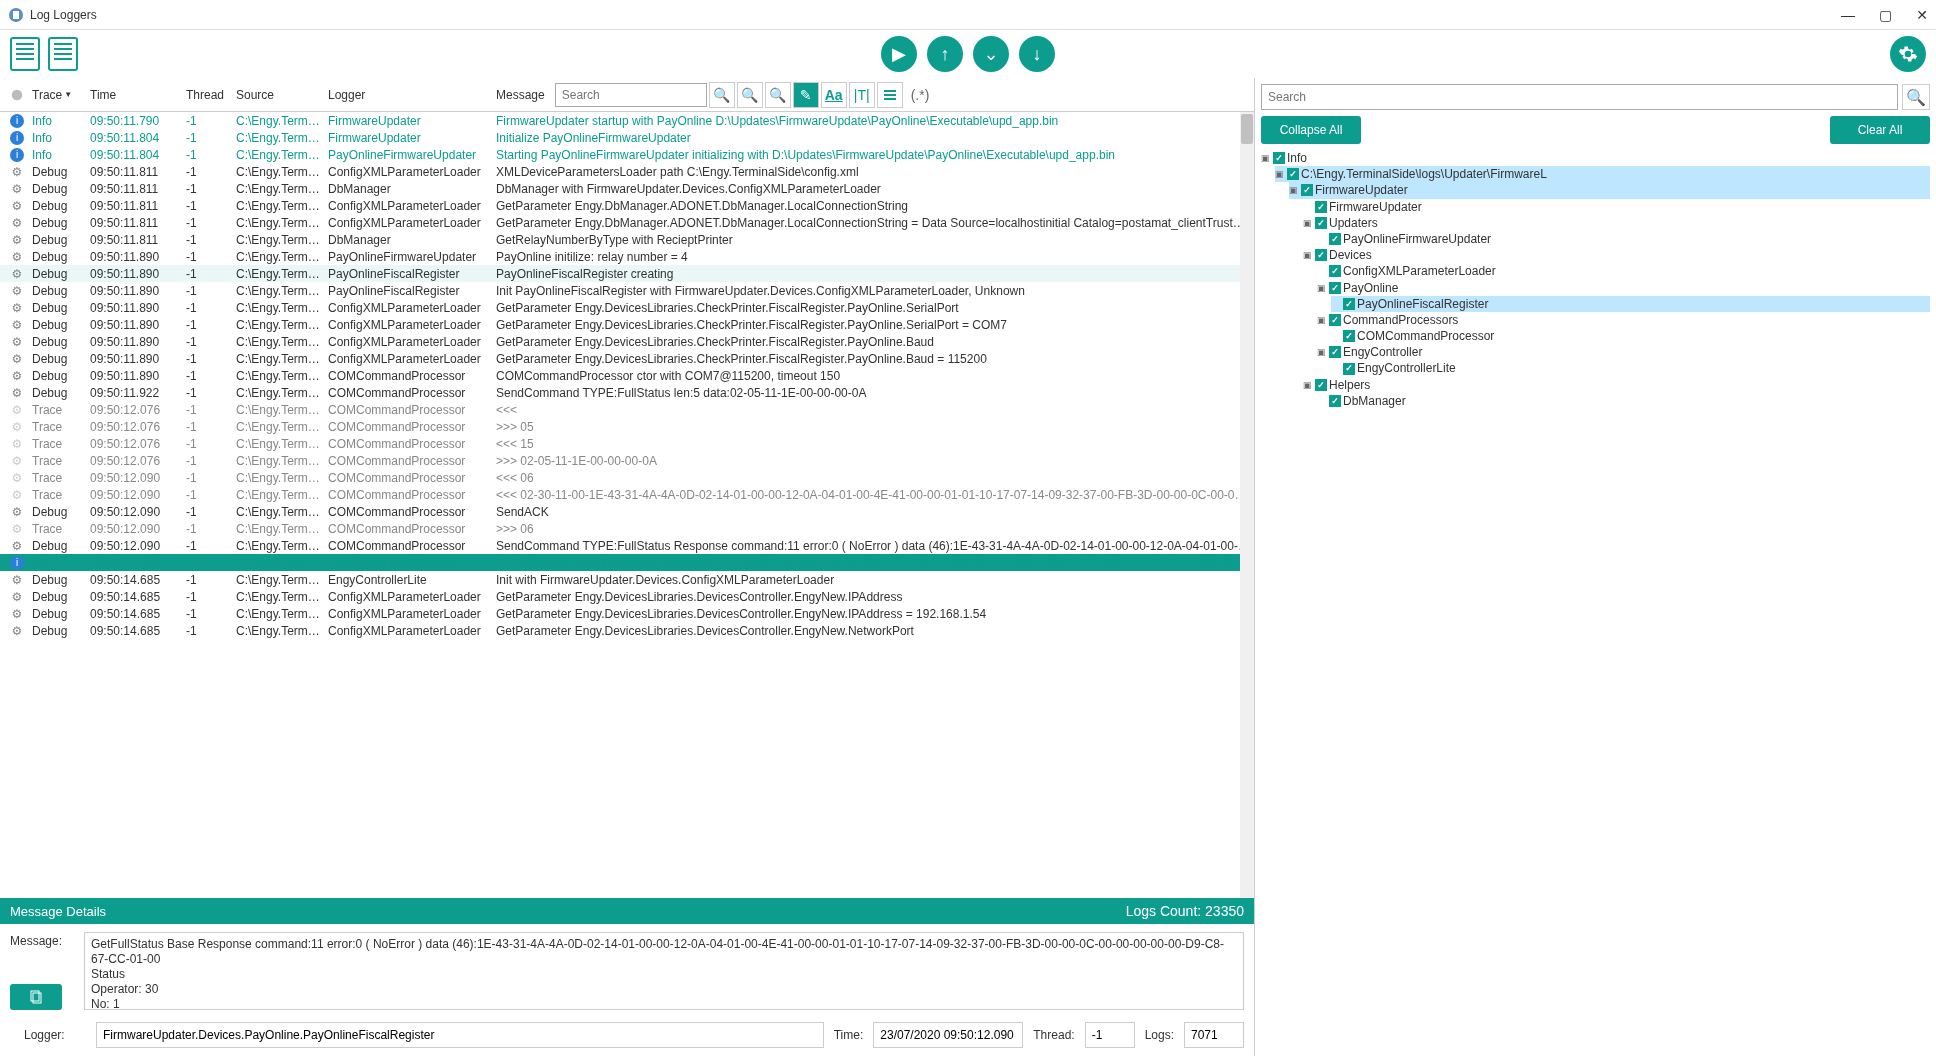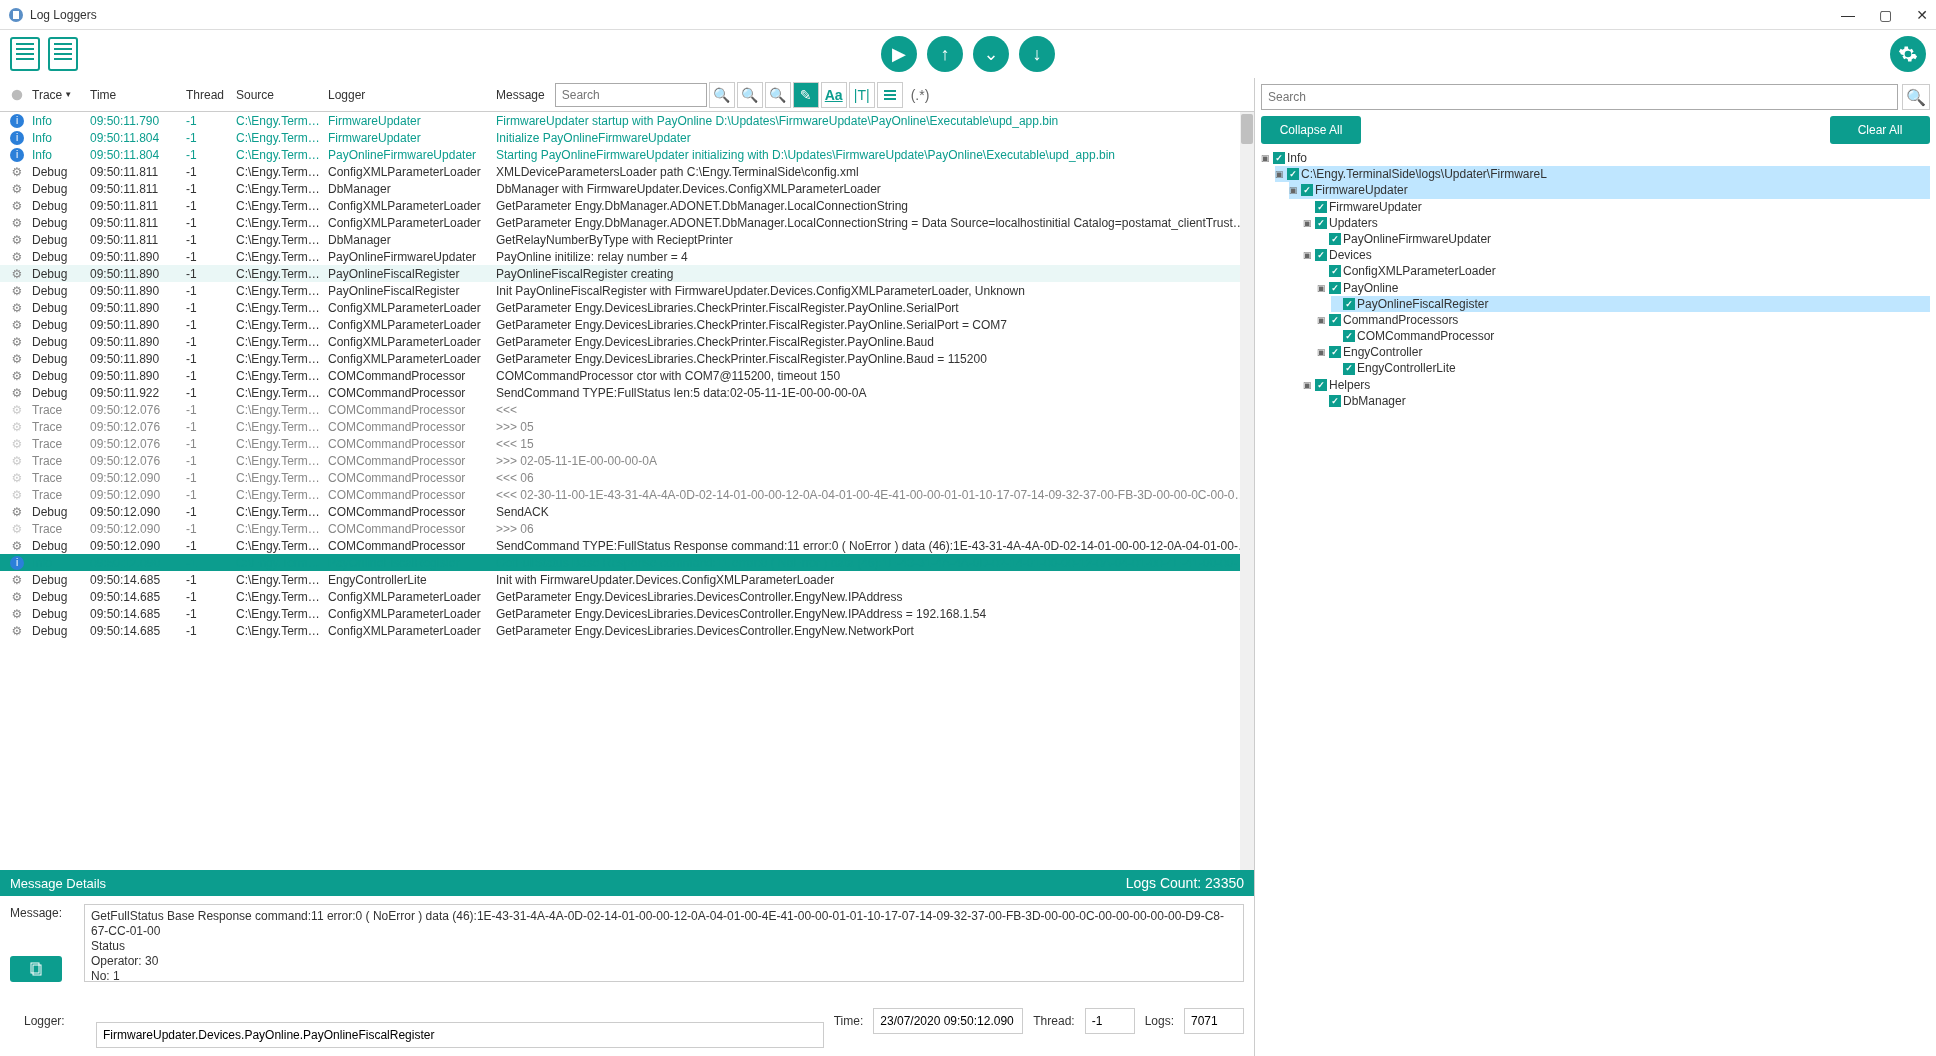--- a/index.html
+++ b/index.html
@@ -541,21 +541,21 @@
       </div>
       <div class="details-msg" id="details-msg">
           <div>GetFullStatus Base Response command:11 error:0 ( NoError ) data (46):1E-43-31-4A-4A-0D-02-14-01-00-00-12-0A-04-01-00-4E-41-00-00-01-01-10-17-07-14-09-32-37-00-FB-3D-00-00-0C-00-00-00-00-00-D9-C8-67-CC-01-00</div>
           <div>Status</div>
           <div>Operator: 30</div>
           <div>No: 1</div>
         </div>
     </div>
     <div class="bottom-fields">
       <span class="fld-lbl">Logger:</span>
-      <input style="flex: 1 1 0%; margin-top: 28px;" value="FirmwareUpdater.Devices.PayOnline.PayOnlineFiscalRegister">
+      <input style="flex: 1 1 0%;" value="FirmwareUpdater.Devices.PayOnline.PayOnlineFiscalRegister">
       <span>Time:</span>
       <input style="width: 150px;" value="23/07/2020 09:50:12.090">
       <span>Thread:</span>
       <input style="width: 50px;" value="-1">
       <span>Logs:</span>
       <input style="width: 60px;" value="7071">
     </div>
   </div>
 
   <div class="right-pane">

